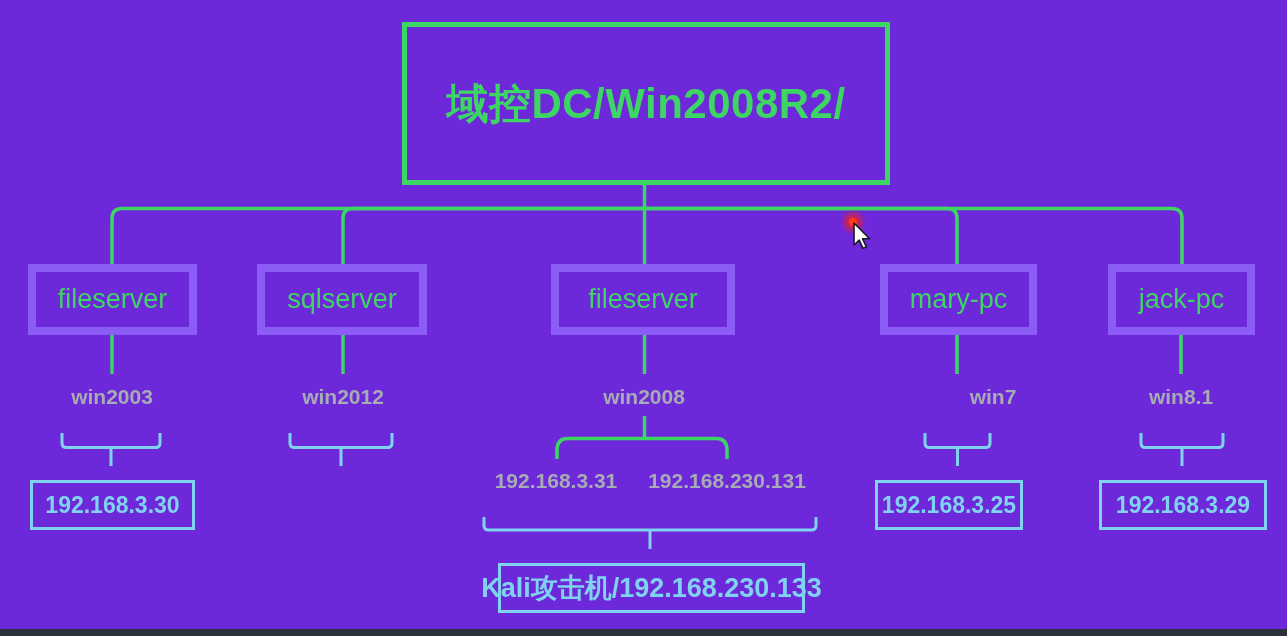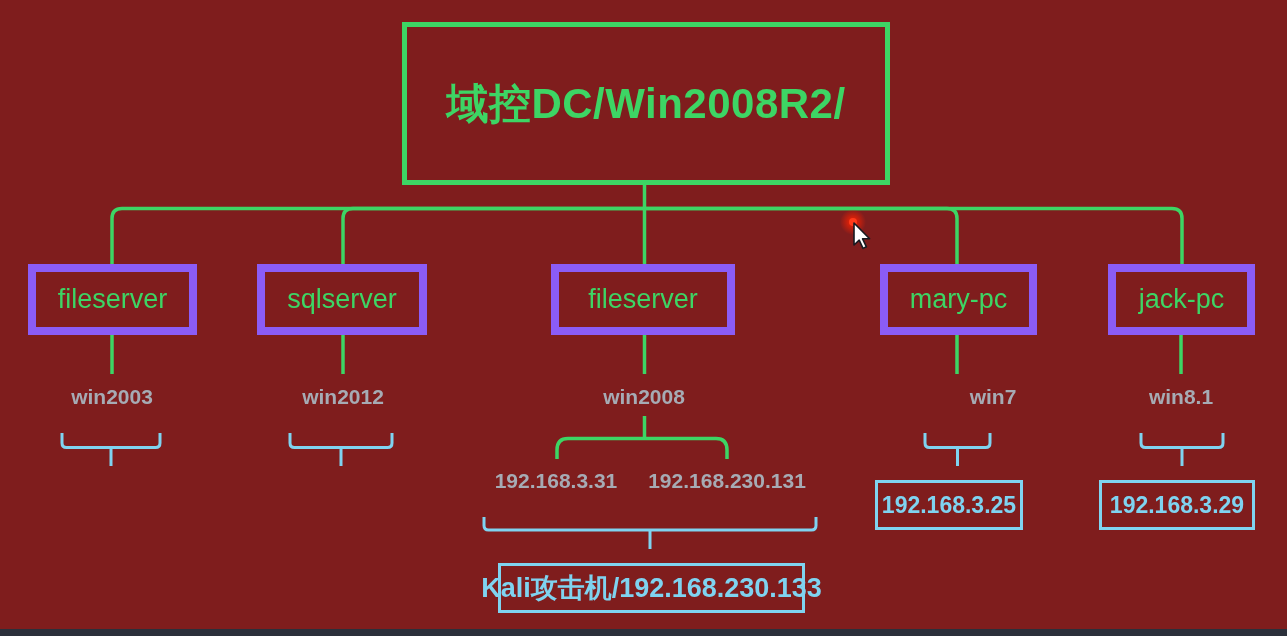--- a/index.html
+++ b/index.html
@@ -1,20 +1,20 @@
 <!DOCTYPE html>
 <html><head>
 <meta charset="utf-8">
 <style>
   html, body { margin: 0; padding: 0; background: #22262e; }
   .stage {
     position: relative;
     width: 1287px;
     height: 636px;
-    background: #7f1d1d;
+    background: #6d28d9;
     overflow: hidden;
     font-family: "Liberation Sans", "DejaVu Sans", sans-serif;
   }
   .wires {
     position: absolute;
     inset: 0;
     width: 1287px;
     height: 636px;
   }
   .box {
@@ -80,21 +80,21 @@
     color: #7fd3f0;
     font-size: 23px;
     font-weight: bold;
     height: 50px;
     top: 480px;
     white-space: nowrap;
   }
   .ip-0 { left: 30px;   width: 165px; }
   .ip-1 { left: 259px;  width: 164px; }
   .ip-3 { left: 875px;  width: 148px; }
-  .ip-4 { left: 1099px; width: 156px; }
+  .ip-4 { left: 1099px; width: 168px; }
   .kali-box {
     left: 498px; top: 563px;
     width: 307px; height: 50px;
     border: 3px solid #7fd3f0;
     color: #7fd3f0;
     font-size: 27px;
     font-weight: bold;
     white-space: nowrap;
   }
   .bottom-shadow {
@@ -170,20 +170,23 @@
 
   <div class="os-label os-0">win2003</div>
   <div class="os-label os-1">win2012</div>
   <div class="os-label os-2">win2008</div>
   <div class="os-label os-3">win7</div>
   <div class="os-label os-4">win8.1</div>
 
   <div class="sub-ip sub-ip-0">192.168.3.31</div>
   <div class="sub-ip sub-ip-1">192.168.230.131</div>
 
+  <div class="box ip-box ip-0">
+    <span>192.168.3.30</span>
+  </div>
   <div class="box ip-box ip-3">
     <span>192.168.3.25</span>
   </div>
   <div class="box ip-box ip-4">
     <span>192.168.3.29</span>
   </div>
 
   <div class="box kali-box">
     <span>Kali攻击机/192.168.230.133</span>
   </div>

